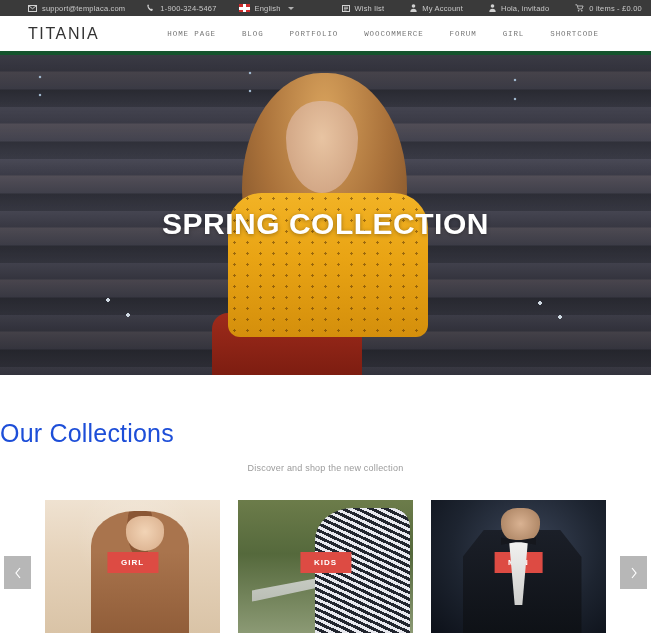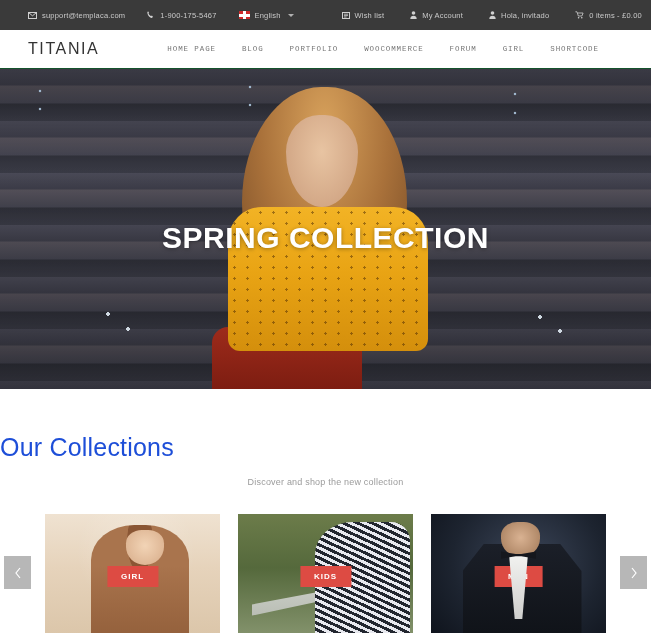--- a/index.html
+++ b/index.html
@@ -6,21 +6,21 @@
   html, body {
     width: 651px; height: 633px;
     overflow: hidden;
     background: #ffffff;
     font-family: "Liberation Sans", sans-serif;
     color: #333;
   }
 
   
   .topbar {
-    height: 30px;
+    height: 16px;
     background: #3a3a3a;
     display: flex;
     align-items: center;
     justify-content: space-between;
     padding: 0 28px 0 28px;
     font-size: 7.5px;
     color: #c9c9c9;
   }
   .topbar-group { display: flex; align-items: center; }
   .tb-item {
@@ -59,21 +59,21 @@
     border-top: 3px solid #b0b0b0;
     display: inline-block;
   }
 
   
   .navbar {
     height: 39px;
     background: #fff;
     display: flex;
     align-items: center;
-    border-bottom: 1px solid #14532d;
+    border-bottom: 4px solid #14532d;
     padding: 0 28px;
   }
   .logo {
     font-size: 16px;
     letter-spacing: 1.6px;
     color: #333;
     font-weight: 400;
     font-family: "Liberation Sans", sans-serif;
   }
   .nav-links {
@@ -297,21 +297,21 @@
       </span>
       <span>support@templaca.com</span>
     </div>
 
     <div class="tb-item">
       <span class="tb-icon">
         <svg width="8" height="8" viewBox="0 0 8 8">
             <path d="M1 0.6c1 0 1.1 1.6 0.6 2 -0.3 0.3 1.8 2.6 2.3 2.3 0.5-0.4 1.9-0.3 1.9 0.7 0 0.9-0.6 1.5-1.3 1.4C3 6.8 0.8 4.6 0.4 2.2 0.3 1.4 0.5 0.6 1 0.6z" fill="#d0d0d0"></path>
           </svg>
       </span>
-      <span>1-900-175-5467</span>
+      <span>1-900-324-5467</span>
     </div>
 
     <div class="tb-item">
       <span class="flag"></span>
       <span>English</span>
       <span class="caret"></span>
     </div>
 
   </div>
 

